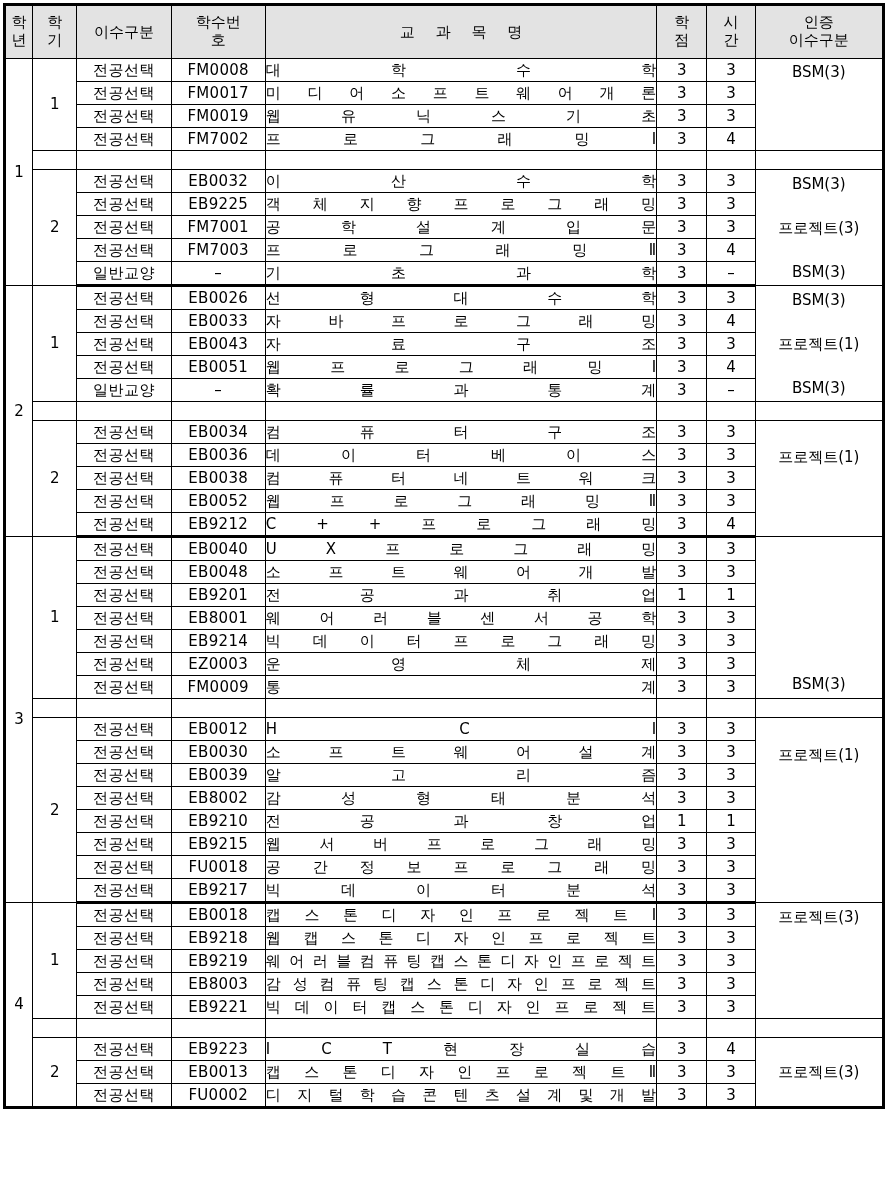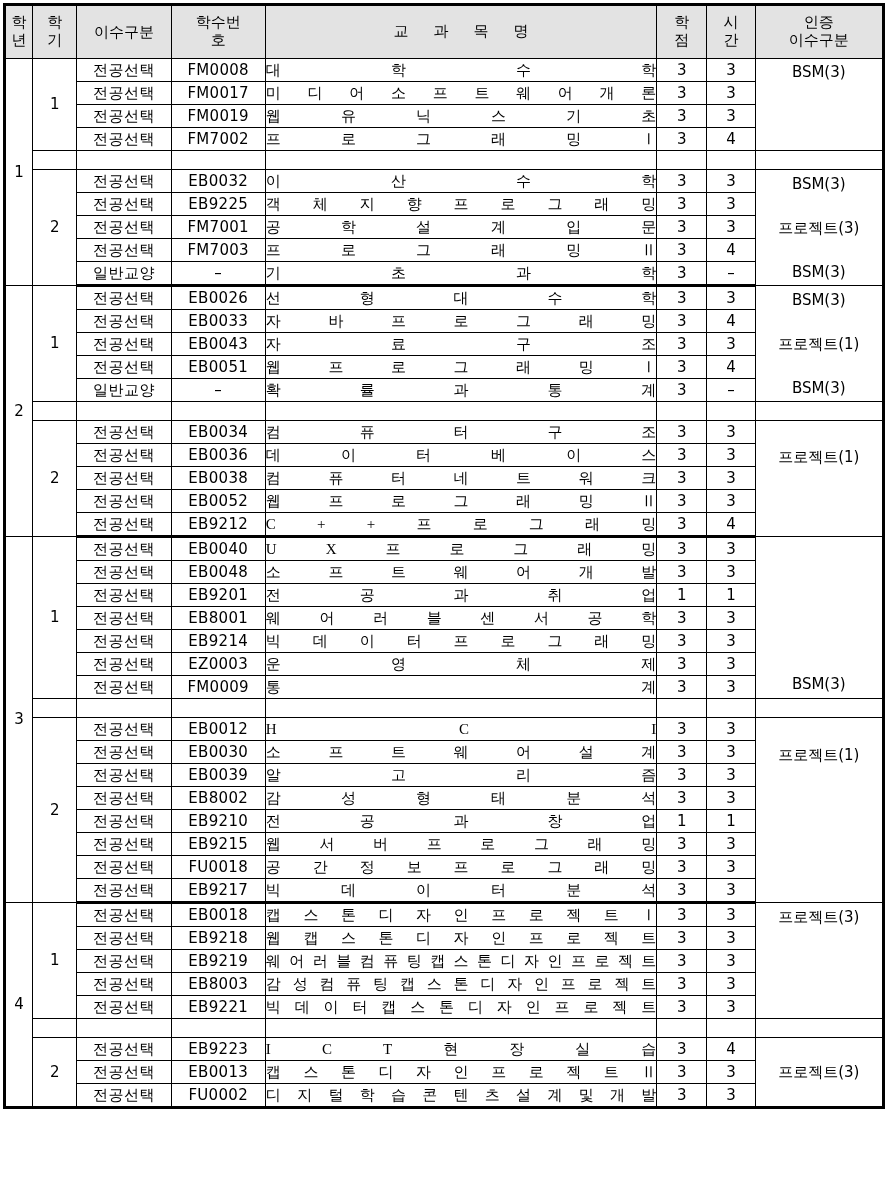--- a/index.html
+++ b/index.html
@@ -60,21 +60,20 @@
     letter-spacing: 0px;
   }
   thead th .hdr-stack {
     display: block;
     line-height: 1.18;
   }
   thead th .hdr-stack span { display: block; }
   thead th.spaced-title {
     letter-spacing: 8px;
     text-indent: 8px;
-    font-family: Liberation Mono, monospace;
   }
 
   
   td.year-cell {
     font-size: 15px;
     border-bottom: 3px solid #000000;
     border-right: 1px solid #000000;
     vertical-align: bottom;
     padding-bottom: 10px;
   }
@@ -101,21 +100,20 @@
     text-align-last: justify;
     padding: 0 7px;
     font-size: 15px;
     white-space: nowrap;
   }
   td.name-cell .jname {
     display: block;
     text-align: justify;
     text-align-last: justify;
     width: 100%;
-    font-family: Liberation Serif, serif;
   }
   td.name-cell .jname > i {
     font-style: normal;
     display: inline-block;
   }
 
   
   tr.course-row > td { height: 22px; }
 
   

